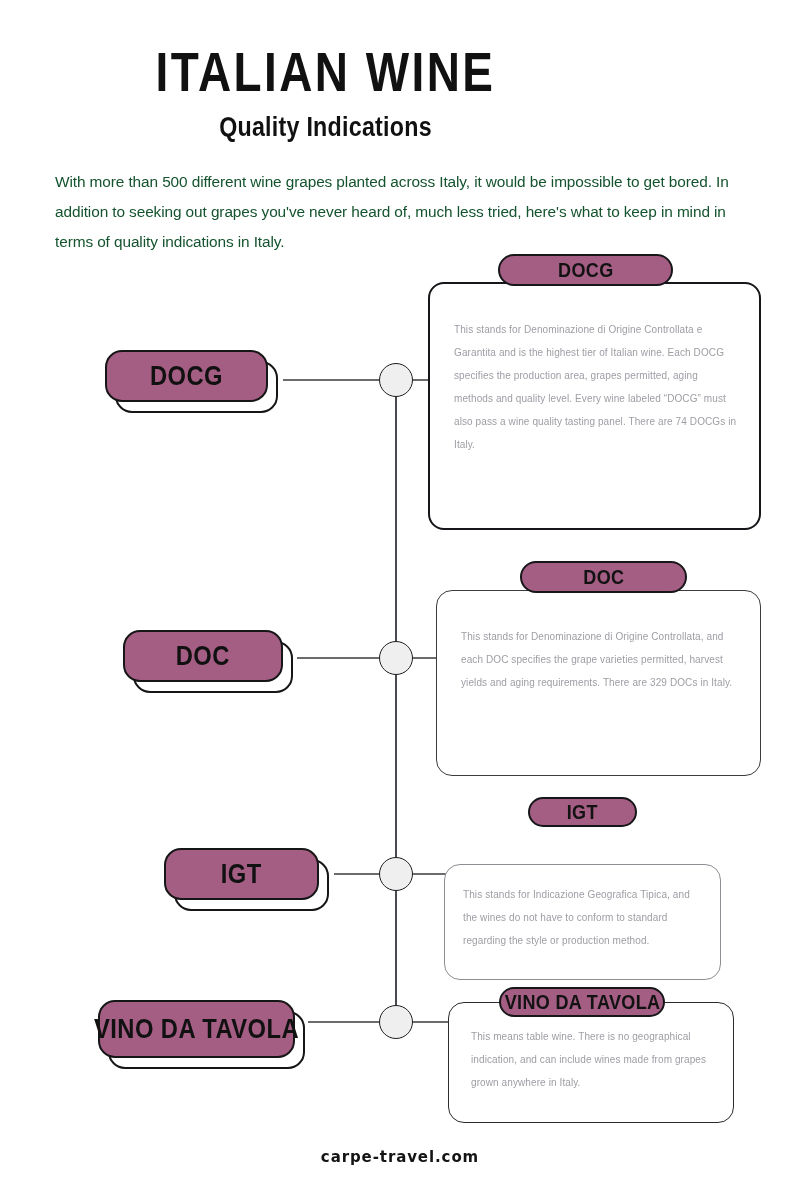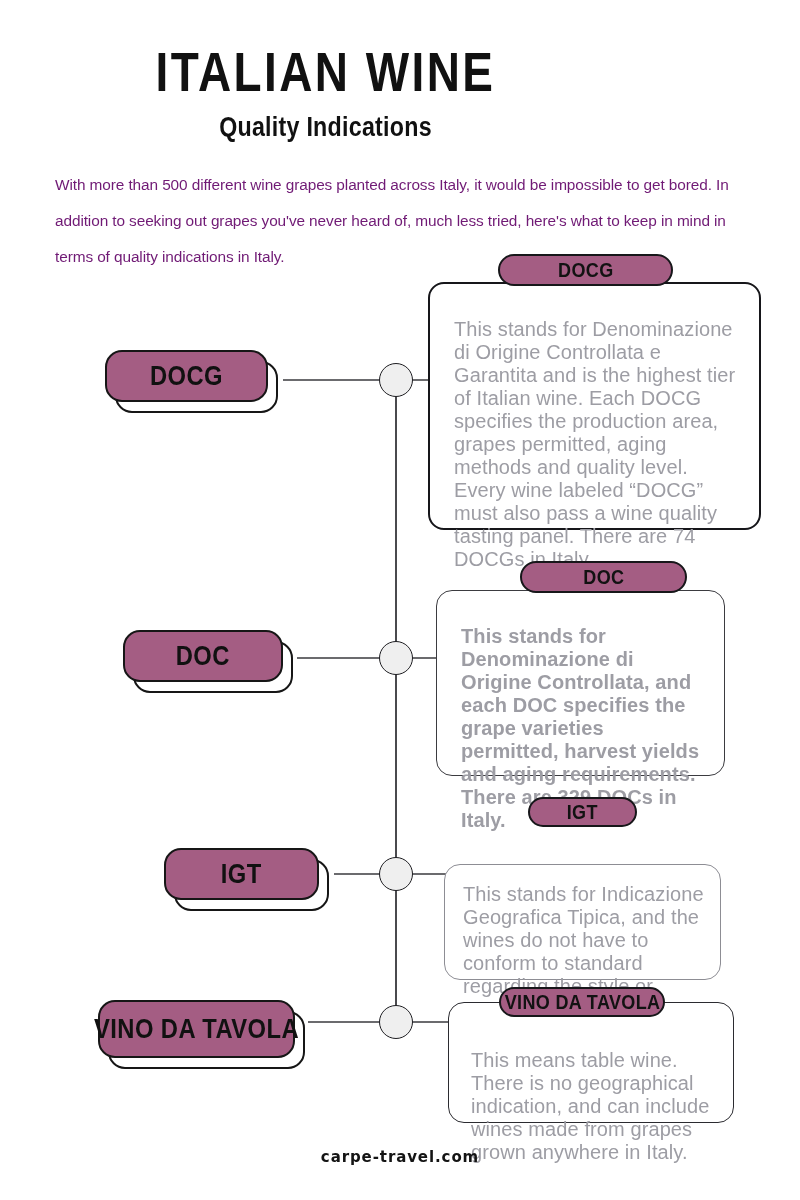--- a/index.html
+++ b/index.html
@@ -45,22 +45,22 @@
     color: #111111;
     line-height: 1;
     transform: scaleX(0.86);
   }
   #intro {
     position: absolute;
     left: 55px;
     top: 152px;
     width: 700px;
     font-size: 15.4px;
-    line-height: 36px;
-    color: #701a75;
+    line-height: 30px;
+    color: #14532d;
     letter-spacing: -0.1px;
   }
 
   
   #diagram {
     position: absolute;
     left: 0;
     top: 0;
     width: 800px;
     height: 1200px;
@@ -119,21 +119,21 @@
   .card.w-heavy { border: 2.4px solid #16161a; }
   .card.w-med   { border: 1.2px solid #3b3b40; }
   .card.w-light { border: 1px solid #8d8d94; }
   .card.w-thin  { border: 1.4px solid #2b2b30; }
 
   .card-body {
     position: absolute;
     left: 24px;
     right: 20px;
     top: 34px;
-    font-size: 20px;
+    font-size: 10px;
     line-height: 23px;
     color: #9d9da4;
     letter-spacing: 0.1px;
   }
 
   
   .pill {
     position: absolute;
     background: #a45d83;
     border: 2.3px solid #17171a;
@@ -239,36 +239,36 @@
     </div>
   </div>
 
   <div class="card w-heavy" style="left:428px; top:282px; width:333px; height:248px;">
     <div class="card-body">This stands for Denominazione di Origine Controllata e Garantita and is the highest tier of Italian wine. Each DOCG specifies the production area, grapes permitted, aging methods and quality level. Every wine labeled “DOCG” must also pass a wine quality tasting panel. There are 74 DOCGs in Italy.</div>
   </div>
   <div class="pill" style="left:498px; top:254px; width:175px; height:32px;">
     <span>DOCG</span>
   </div>
 
-  <div class="card w-med" style="left:436px; top:590px; width:289px; height:186px;font-weight:bold;">
+  <div class="card w-med" style="left:436px; top:590px; width:325px; height:186px;">
     <div class="card-body">This stands for Denominazione di Origine Controllata, and each DOC specifies the grape varieties permitted, harvest yields and aging requirements. There are 329 DOCs in Italy.</div>
   </div>
   <div class="pill" style="left:520px; top:561px; width:167px; height:32px;">
     <span>DOC</span>
   </div>
 
   <div class="card w-light" style="left:444px; top:864px; width:277px; height:116px;">
     <div class="card-body" style="left:18px; right:14px; top:18px;">This stands for Indicazione Geografica Tipica, and the wines do not have to conform to standard regarding the style or production method.</div>
   </div>
   <div class="pill" style="left:528px; top:797px; width:109px; height:30px;">
     <span>IGT</span>
   </div>
 
   <div class="card w-thin" style="left:448px; top:1002px; width:286px; height:121px;">
-    <div class="card-body" style="left:22px; right:14px; top:22px;margin-top:24px;">This means table wine. There is no geographical indication, and can include wines made from grapes grown anywhere in Italy.</div>
+    <div class="card-body" style="left:22px; right:14px; top:22px;">This means table wine. There is no geographical indication, and can include wines made from grapes grown anywhere in Italy.</div>
   </div>
   <div class="pill" style="left:499px; top:987px; width:166px; height:30px;">
     <span>VINO DA TAVOLA</span>
   </div>
 
 </div>
 
 <div id="footer">carpe-travel.com</div>
 
 </body></html>

